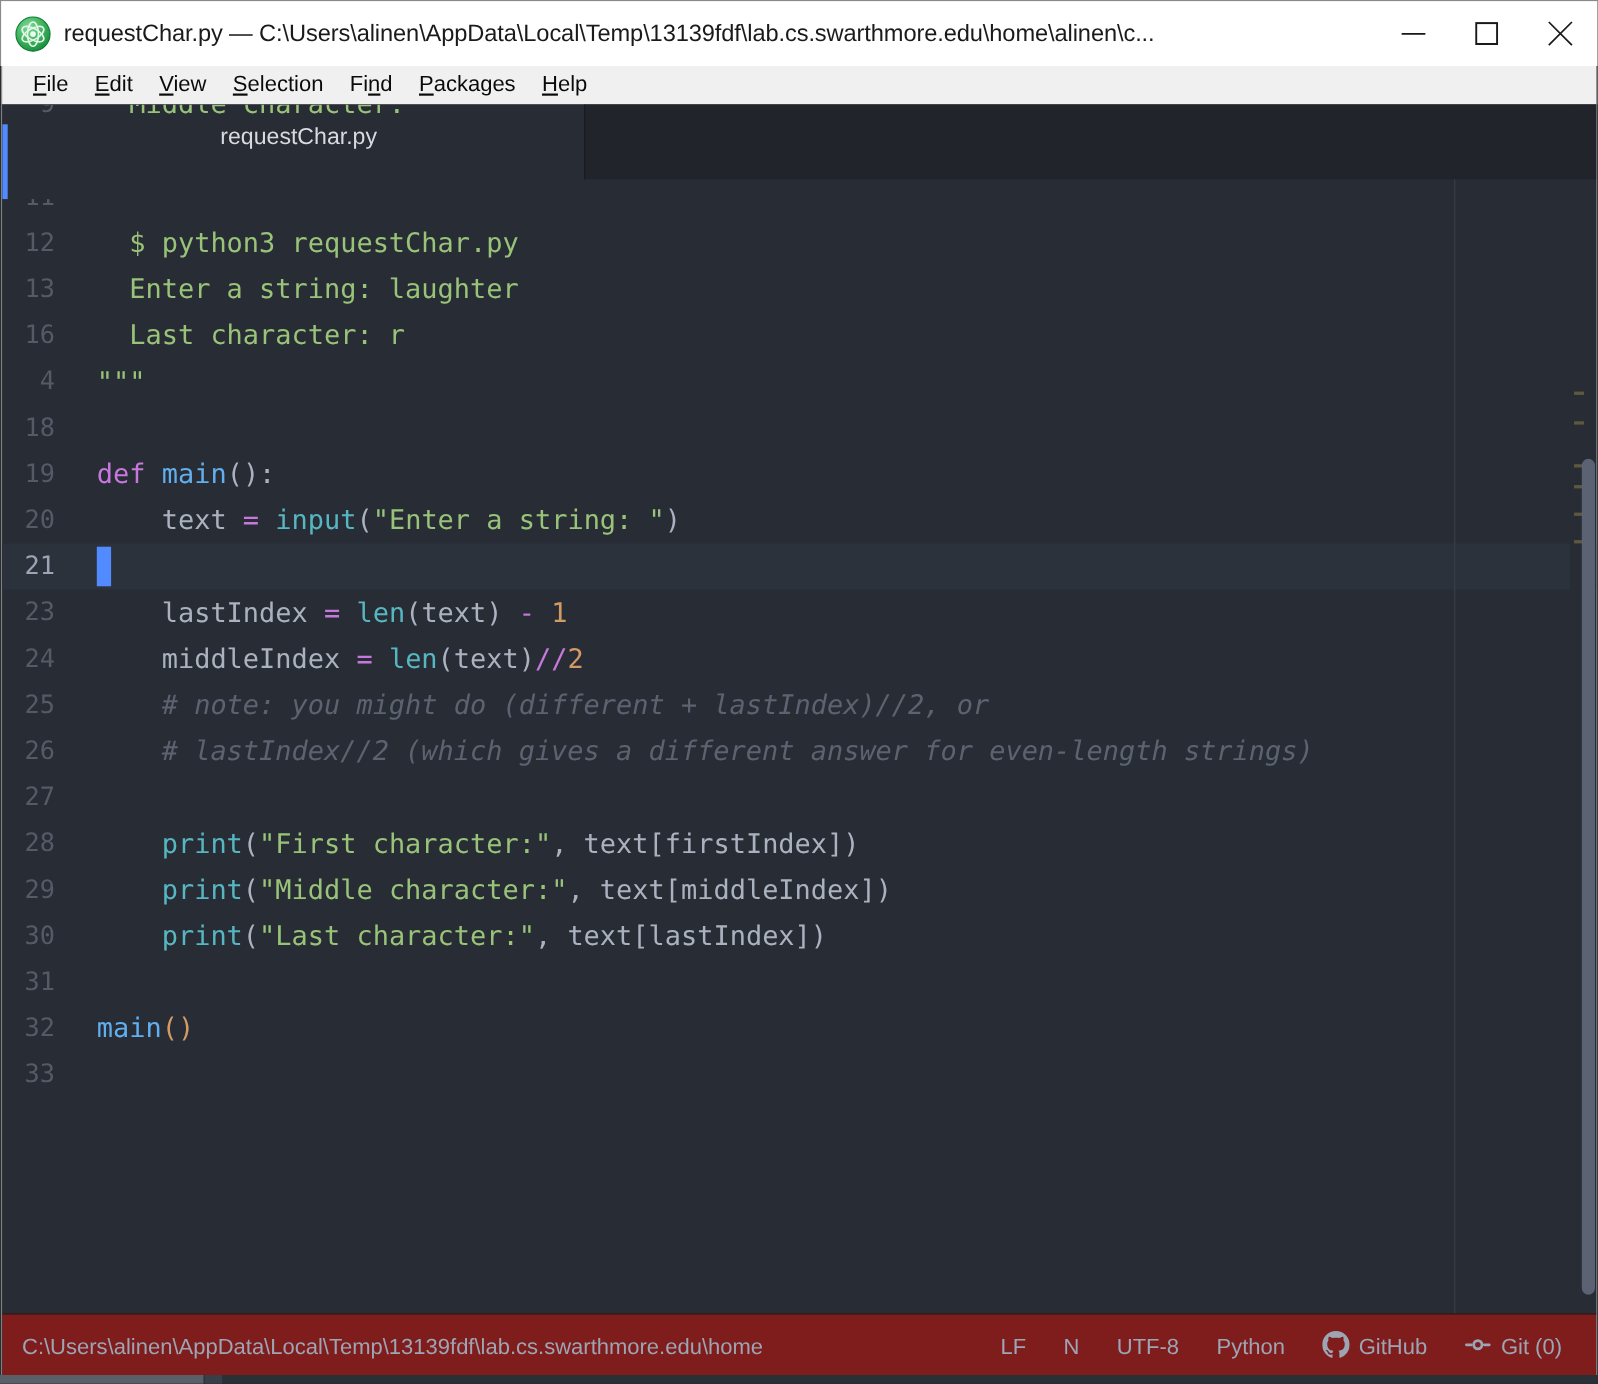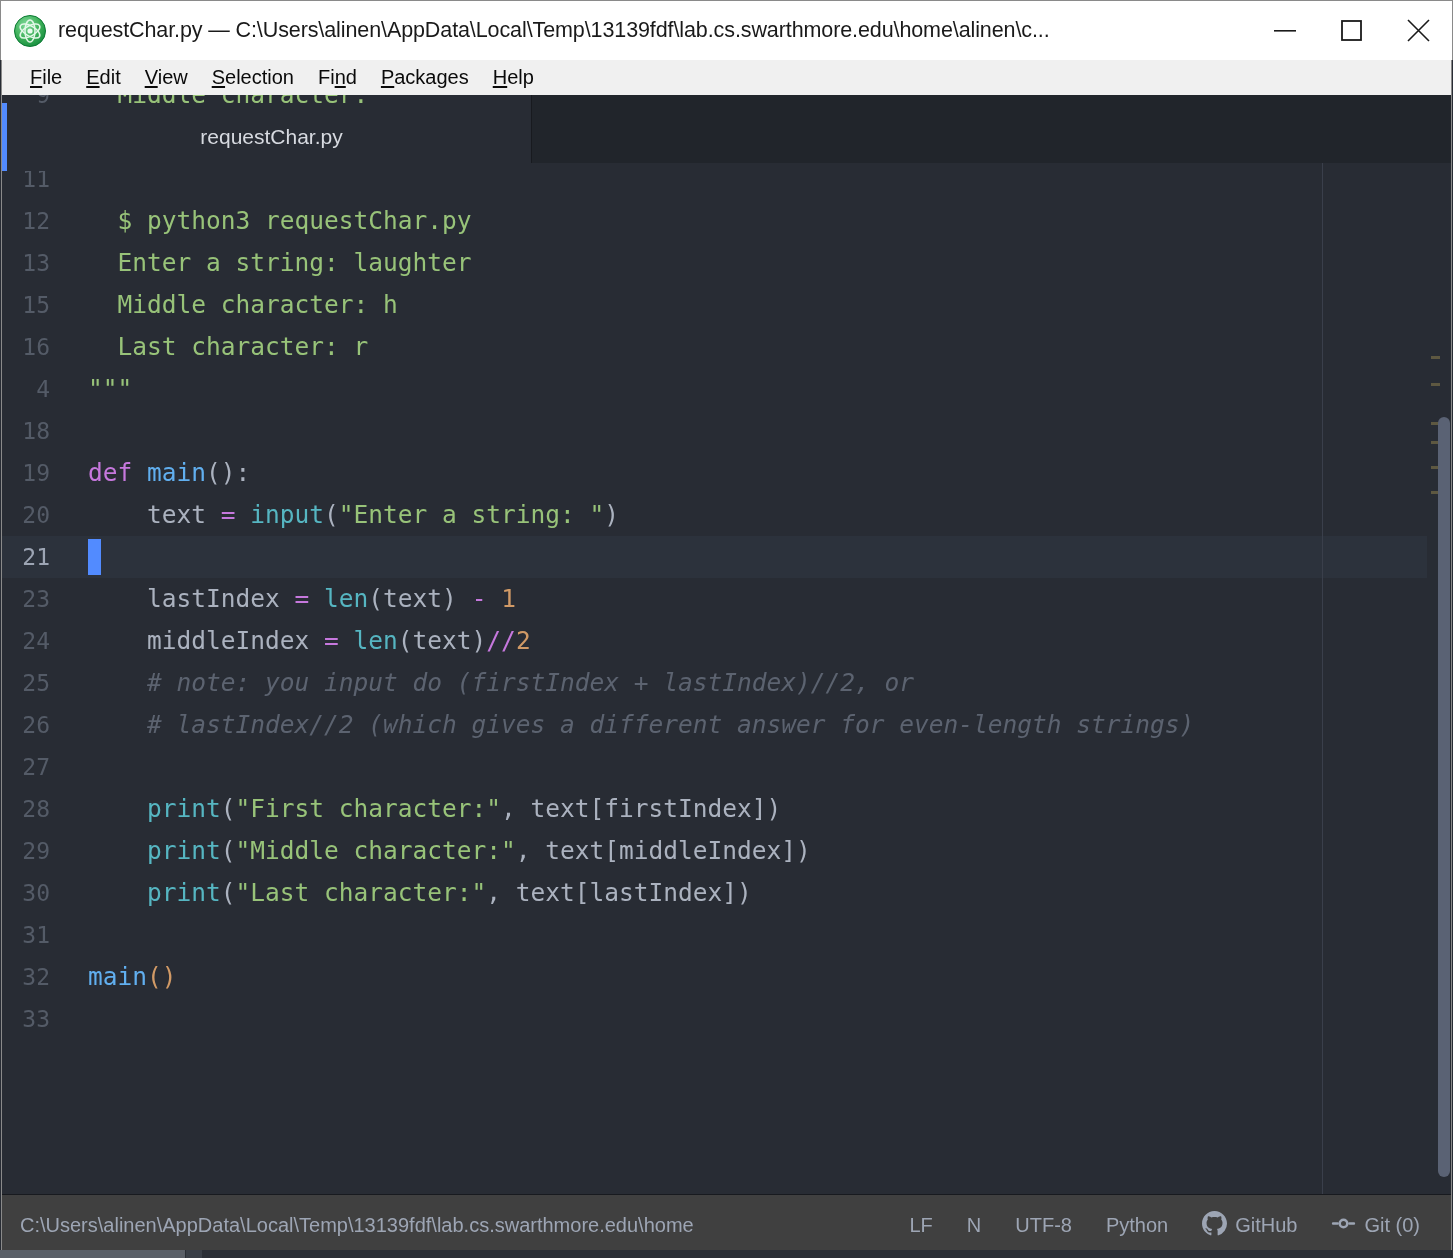--- a/index.html
+++ b/index.html
@@ -125,26 +125,25 @@
   .tabbar-filler {
     position: absolute;
     left: 529px; top: 0;
     width: 922px;
     height: 68px;
     background: #21252b;
     border-left: 1px solid #181a1f;
   }
   .tab {
     position: absolute;
-    left: 0; top: 8px;
+    left: 0; top: 18px;
     width: 529px;
     height: 68px;
     background: #282c34;
     display: flex;
-    align-items: center;
     justify-content: center;
   }
   .tab-active-bar {
     position: absolute;
     left: 0; top: 0;
     width: 5px;
     height: 68px;
     background: #528bff;
   }
   .tab-title {
@@ -262,21 +261,21 @@
     border-radius: 6px;
     background: #5a6274;
   }
 
   
   .statusbar {
     position: absolute;
     left: 0; bottom: 0;
     width: 1451px;
     height: 62px;
-    background: #404040;
+    background: #7f1d1d;
     border-top: 1px solid #181a1f;
     box-sizing: border-box;
     display: flex;
     align-items: center;
     z-index: 6;
   }
   .status-path {
     font-size: 20px;
     color: #9da5b4;
     font-family: "Liberation Sans", sans-serif;
@@ -388,30 +387,29 @@
   <div class="workspace">
 
     <div class="editor">
       <div class="wrap-guide"></div>
       <div class="code-lines" id="code-lines" style="top: -21px;">
           <div class="line"><div class="gutter">9</div><div class="code"><span class="t-str">  Middle character:</span></div></div>
           <div class="line"><div class="gutter">10</div><div class="code"><span class="t-str">  Last character: p</span></div></div>
           <div class="line"><div class="gutter">11</div><div class="code"></div></div>
           <div class="line"><div class="gutter">12</div><div class="code"><span class="t-str">  $ python3 requestChar.py</span></div></div>
           <div class="line"><div class="gutter">13</div><div class="code"><span class="t-str">  Enter a string: laughter</span></div></div>
-          <div class="line"><div class="gutter">15</div><div class="code"><span class="t-str">  Middle character: h</span></div></div>
           <div class="line"><div class="gutter">16</div><div class="code"><span class="t-str">  Last character: r</span></div></div>
           <div class="line"><div class="gutter">4</div><div class="code"><span class="t-str">"""</span></div></div>
           <div class="line"><div class="gutter">18</div><div class="code"></div></div>
           <div class="line"><div class="gutter">19</div><div class="code"><span class="t-kw">def</span><span class="t-var"> </span><span class="t-fn">main</span><span class="t-paren">():</span></div></div>
           <div class="line"><div class="gutter">20</div><div class="code"><span class="t-var">    text </span><span class="t-op">=</span><span class="t-var"> </span><span class="t-builtin">input</span><span class="t-paren">(</span><span class="t-str">"Enter a string: "</span><span class="t-paren">)</span></div></div>
           <div class="line active"><div class="gutter">21</div><div class="code"><span class="cursor"></span></div></div>
           <div class="line"><div class="gutter">23</div><div class="code"><span class="t-var">    lastIndex </span><span class="t-op">=</span><span class="t-var"> </span><span class="t-builtin">len</span><span class="t-paren">(</span><span class="t-var">text</span><span class="t-paren">)</span><span class="t-var"> </span><span class="t-op">-</span><span class="t-var"> </span><span class="t-num">1</span></div></div>
           <div class="line"><div class="gutter">24</div><div class="code"><span class="t-var">    middleIndex </span><span class="t-op">=</span><span class="t-var"> </span><span class="t-builtin">len</span><span class="t-paren">(</span><span class="t-var">text</span><span class="t-paren">)</span><span class="t-op">//</span><span class="t-num">2</span></div></div>
-          <div class="line"><div class="gutter">25</div><div class="code"><span class="t-com">    # note: you input do (firstIndex + lastIndex)//2, or</span></div></div>
+          <div class="line"><div class="gutter">25</div><div class="code"><span class="t-com">    # note: you might do (different + lastIndex)//2, or</span></div></div>
           <div class="line"><div class="gutter">26</div><div class="code"><span class="t-com">    # lastIndex//2 (which gives a different answer for even-length strings)</span></div></div>
           <div class="line"><div class="gutter">27</div><div class="code"></div></div>
           <div class="line"><div class="gutter">28</div><div class="code"><span class="t-builtin">    print</span><span class="t-paren">(</span><span class="t-str">"First character:"</span><span class="t-paren">, </span><span class="t-var">text</span><span class="t-paren">[</span><span class="t-var">firstIndex</span><span class="t-paren">])</span></div></div>
           <div class="line"><div class="gutter">29</div><div class="code"><span class="t-builtin">    print</span><span class="t-paren">(</span><span class="t-str">"Middle character:"</span><span class="t-paren">, </span><span class="t-var">text</span><span class="t-paren">[</span><span class="t-var">middleIndex</span><span class="t-paren">])</span></div></div>
           <div class="line"><div class="gutter">30</div><div class="code"><span class="t-builtin">    print</span><span class="t-paren">(</span><span class="t-str">"Last character:"</span><span class="t-paren">, </span><span class="t-var">text</span><span class="t-paren">[</span><span class="t-var">lastIndex</span><span class="t-paren">])</span></div></div>
           <div class="line"><div class="gutter">31</div><div class="code"></div></div>
           <div class="line"><div class="gutter">32</div><div class="code"><span class="t-fn">main</span><span class="t-num">()</span></div></div>
           <div class="line"><div class="gutter">33</div><div class="code"></div></div>
         </div>
       <div class="minimap" id="minimap">

